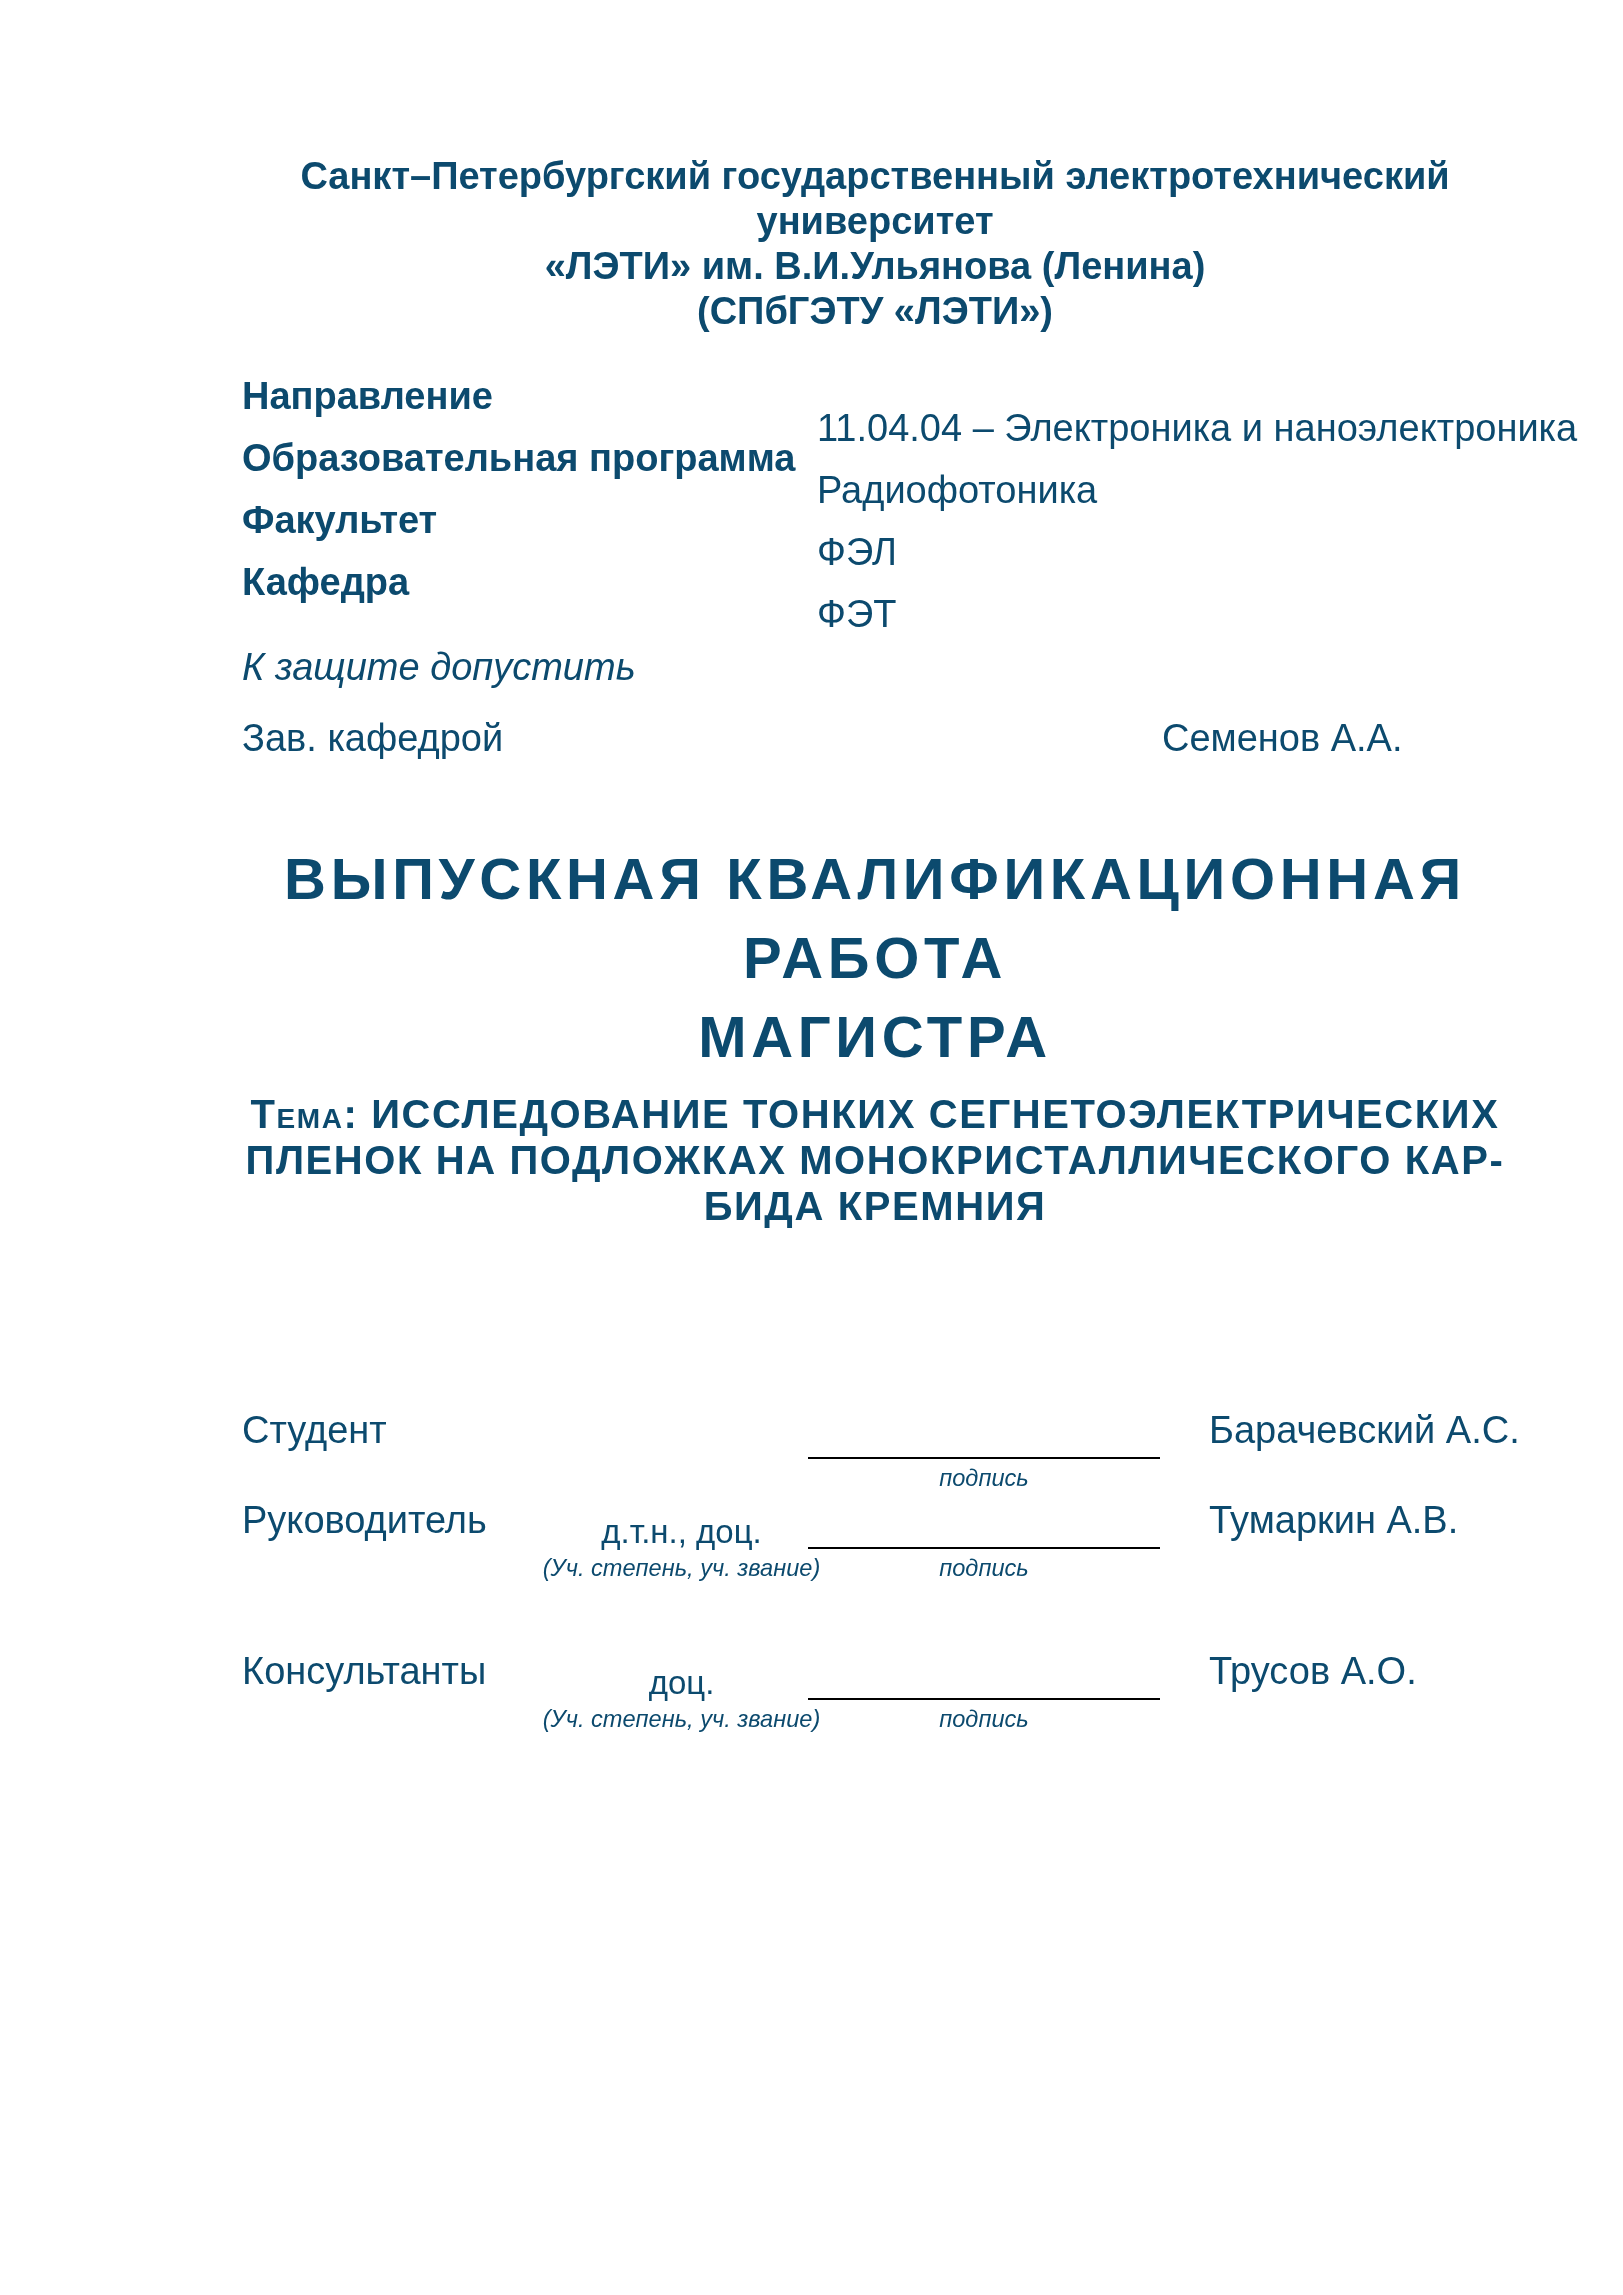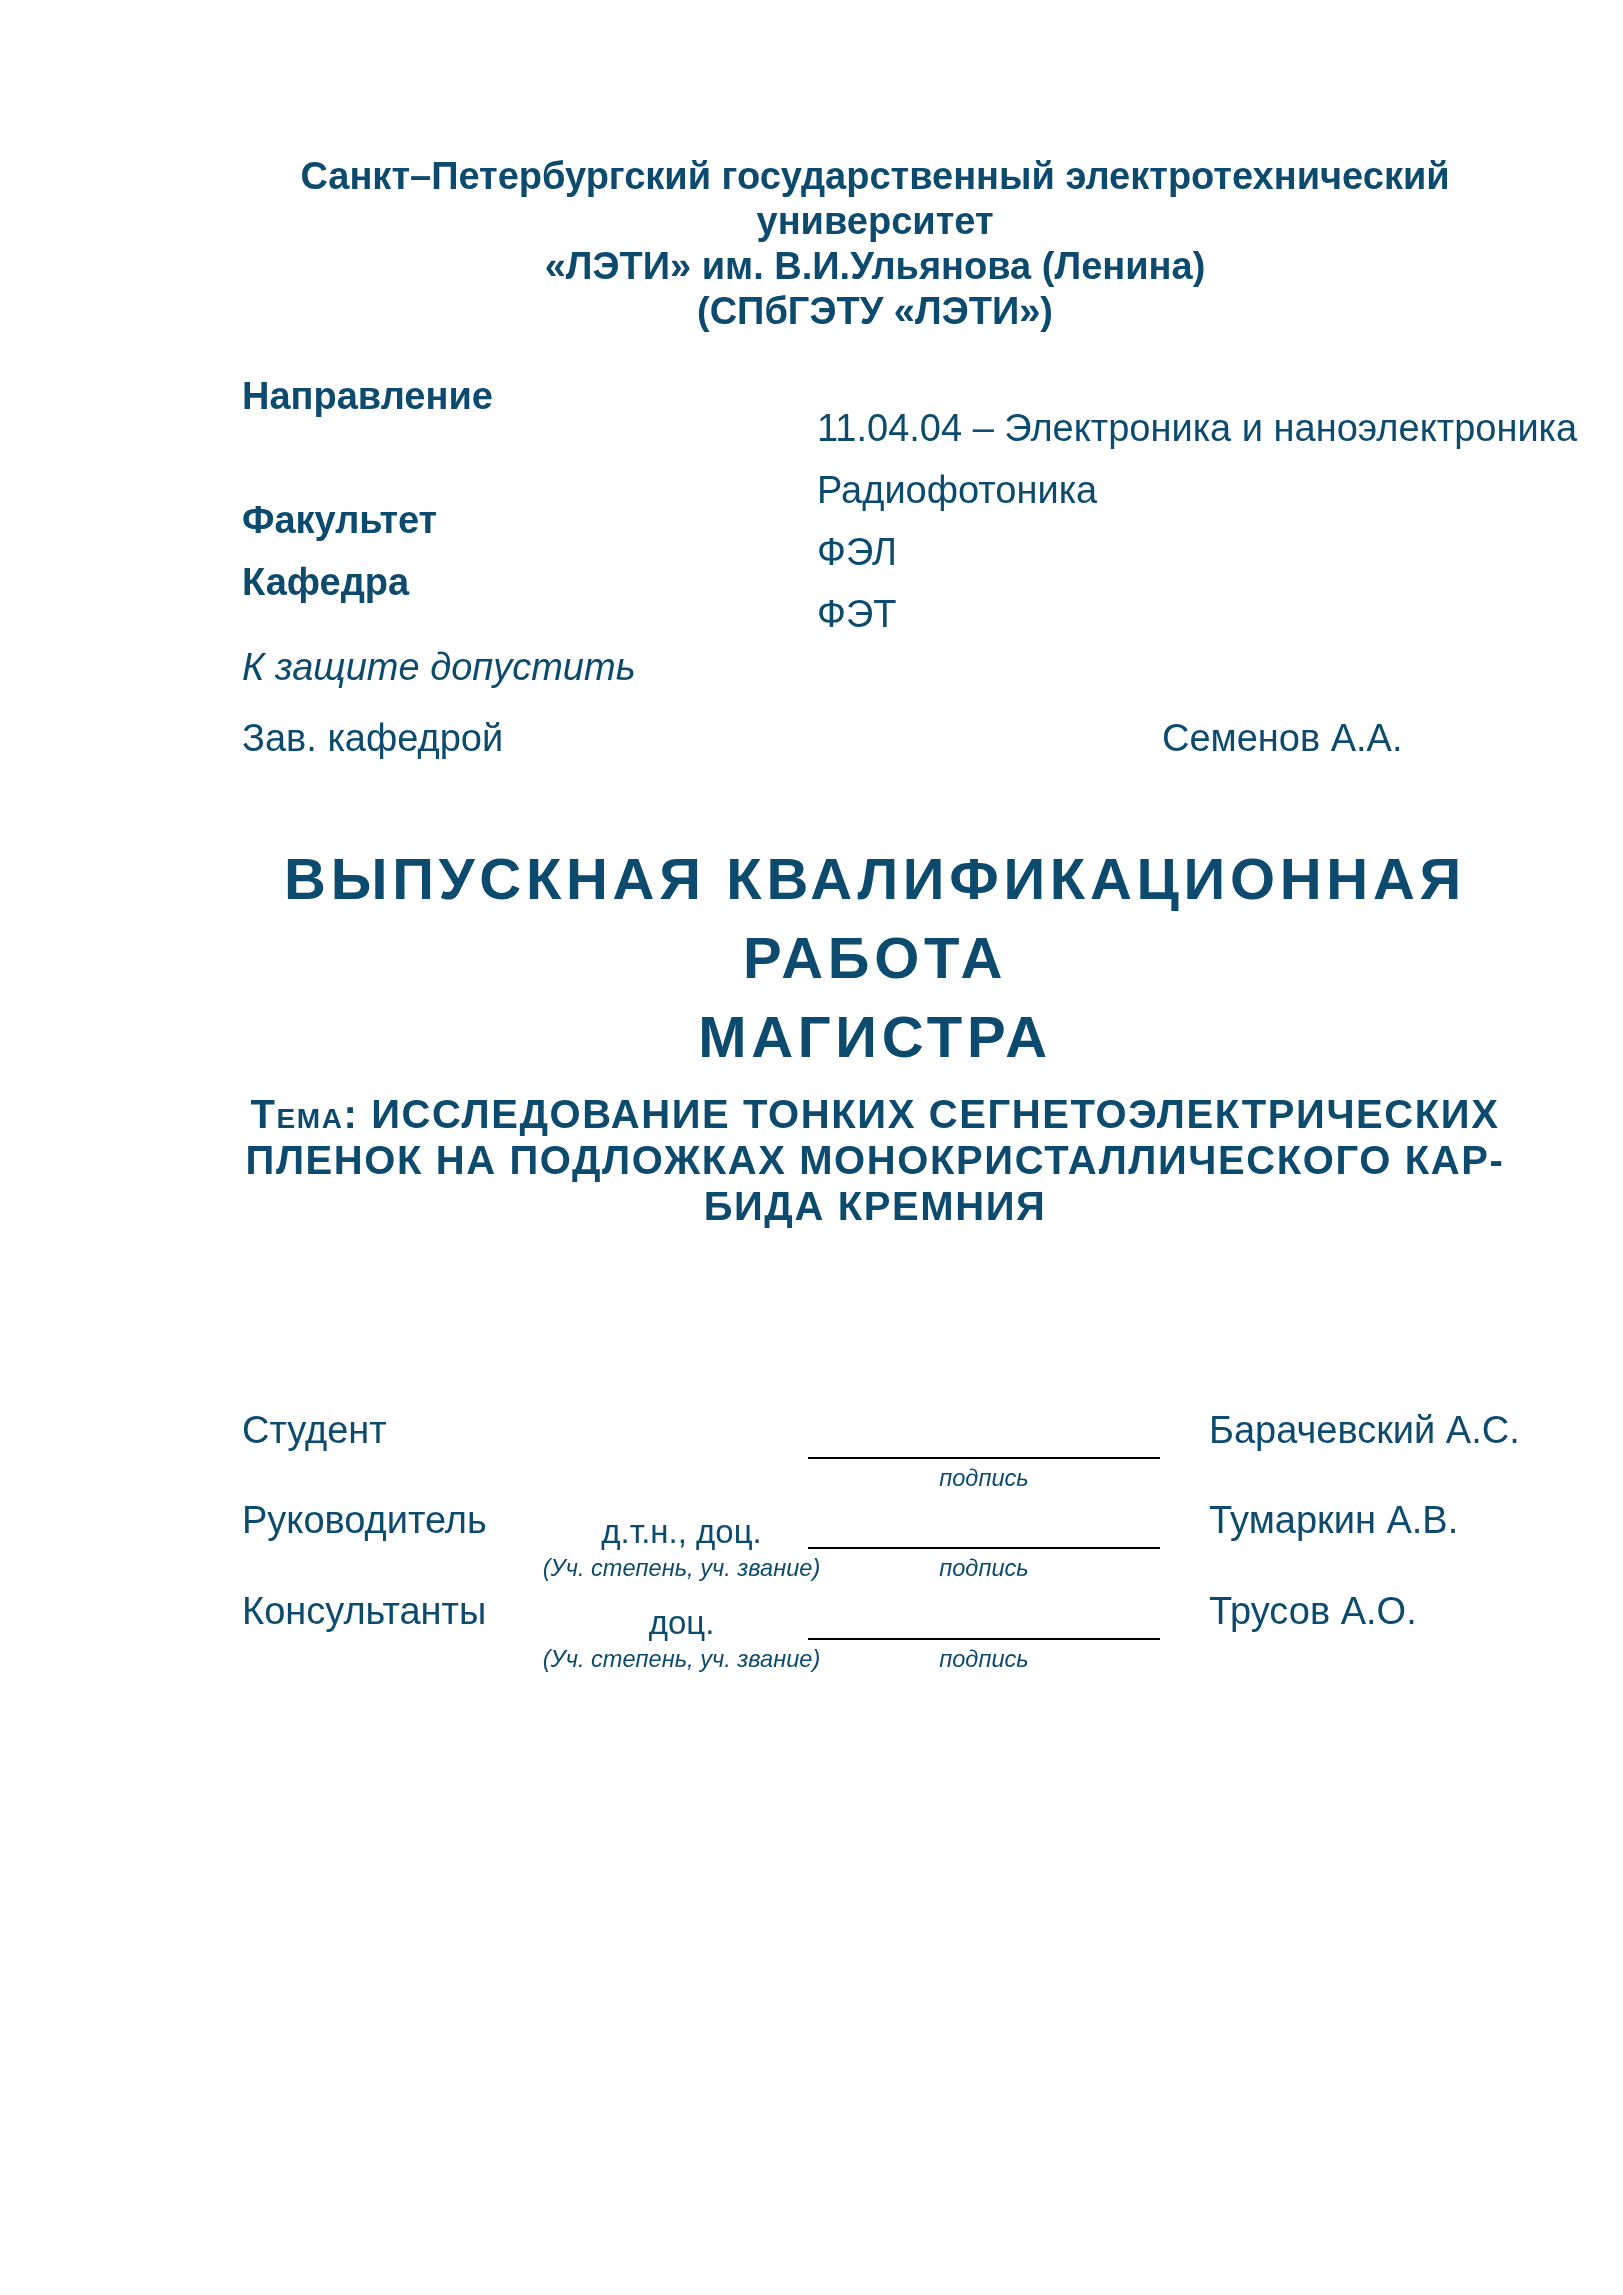--- a/index.html
+++ b/index.html
@@ -89,21 +89,21 @@
   .theme .theme-label { font-variant: small-caps; }
 
   
   .srow {
     height: 88px;
     font-size: 38px;
     line-height: 41px;
   }
   .srow-0 { top: 1410px; }
   .srow-1 { top: 1500px; }
-  .srow-2 { top: 1591px; }
+  .srow-2 { top: 1651px; }
   .srow .role { position: absolute; left: 0; top: 0; white-space: nowrap; }
   .srow .degree {
     position: absolute;
     left: 267px;
     width: 345px;
     top: 14px;
     text-align: center;
     font-size: 33px;
     line-height: 36px;
     white-space: nowrap;
@@ -161,20 +161,21 @@
     <div>Санкт–Петербургский государственный электротехнический университет</div>
     <div>«ЛЭТИ» им. В.И.Ульянова (Ленина)</div>
     <div>(СПбГЭТУ «ЛЭТИ»)</div>
   </div>
 
   <div class="abs content prow prow-0">
     <span class="plabel">Направление</span>
     <span class="pvalue">11.04.04 – Электроника и наноэлектроника</span>
   </div>
   <div class="abs content prow prow-1">
+    <span class="plabel">Образовательная программа</span>
     <span class="pvalue">Радиофотоника</span>
   </div>
   <div class="abs content prow prow-2">
     <span class="plabel">Факультет</span>
     <span class="pvalue">ФЭЛ</span>
   </div>
   <div class="abs content prow prow-3">
     <span class="plabel">Кафедра</span>
     <span class="pvalue">ФЭТ</span>
   </div>

